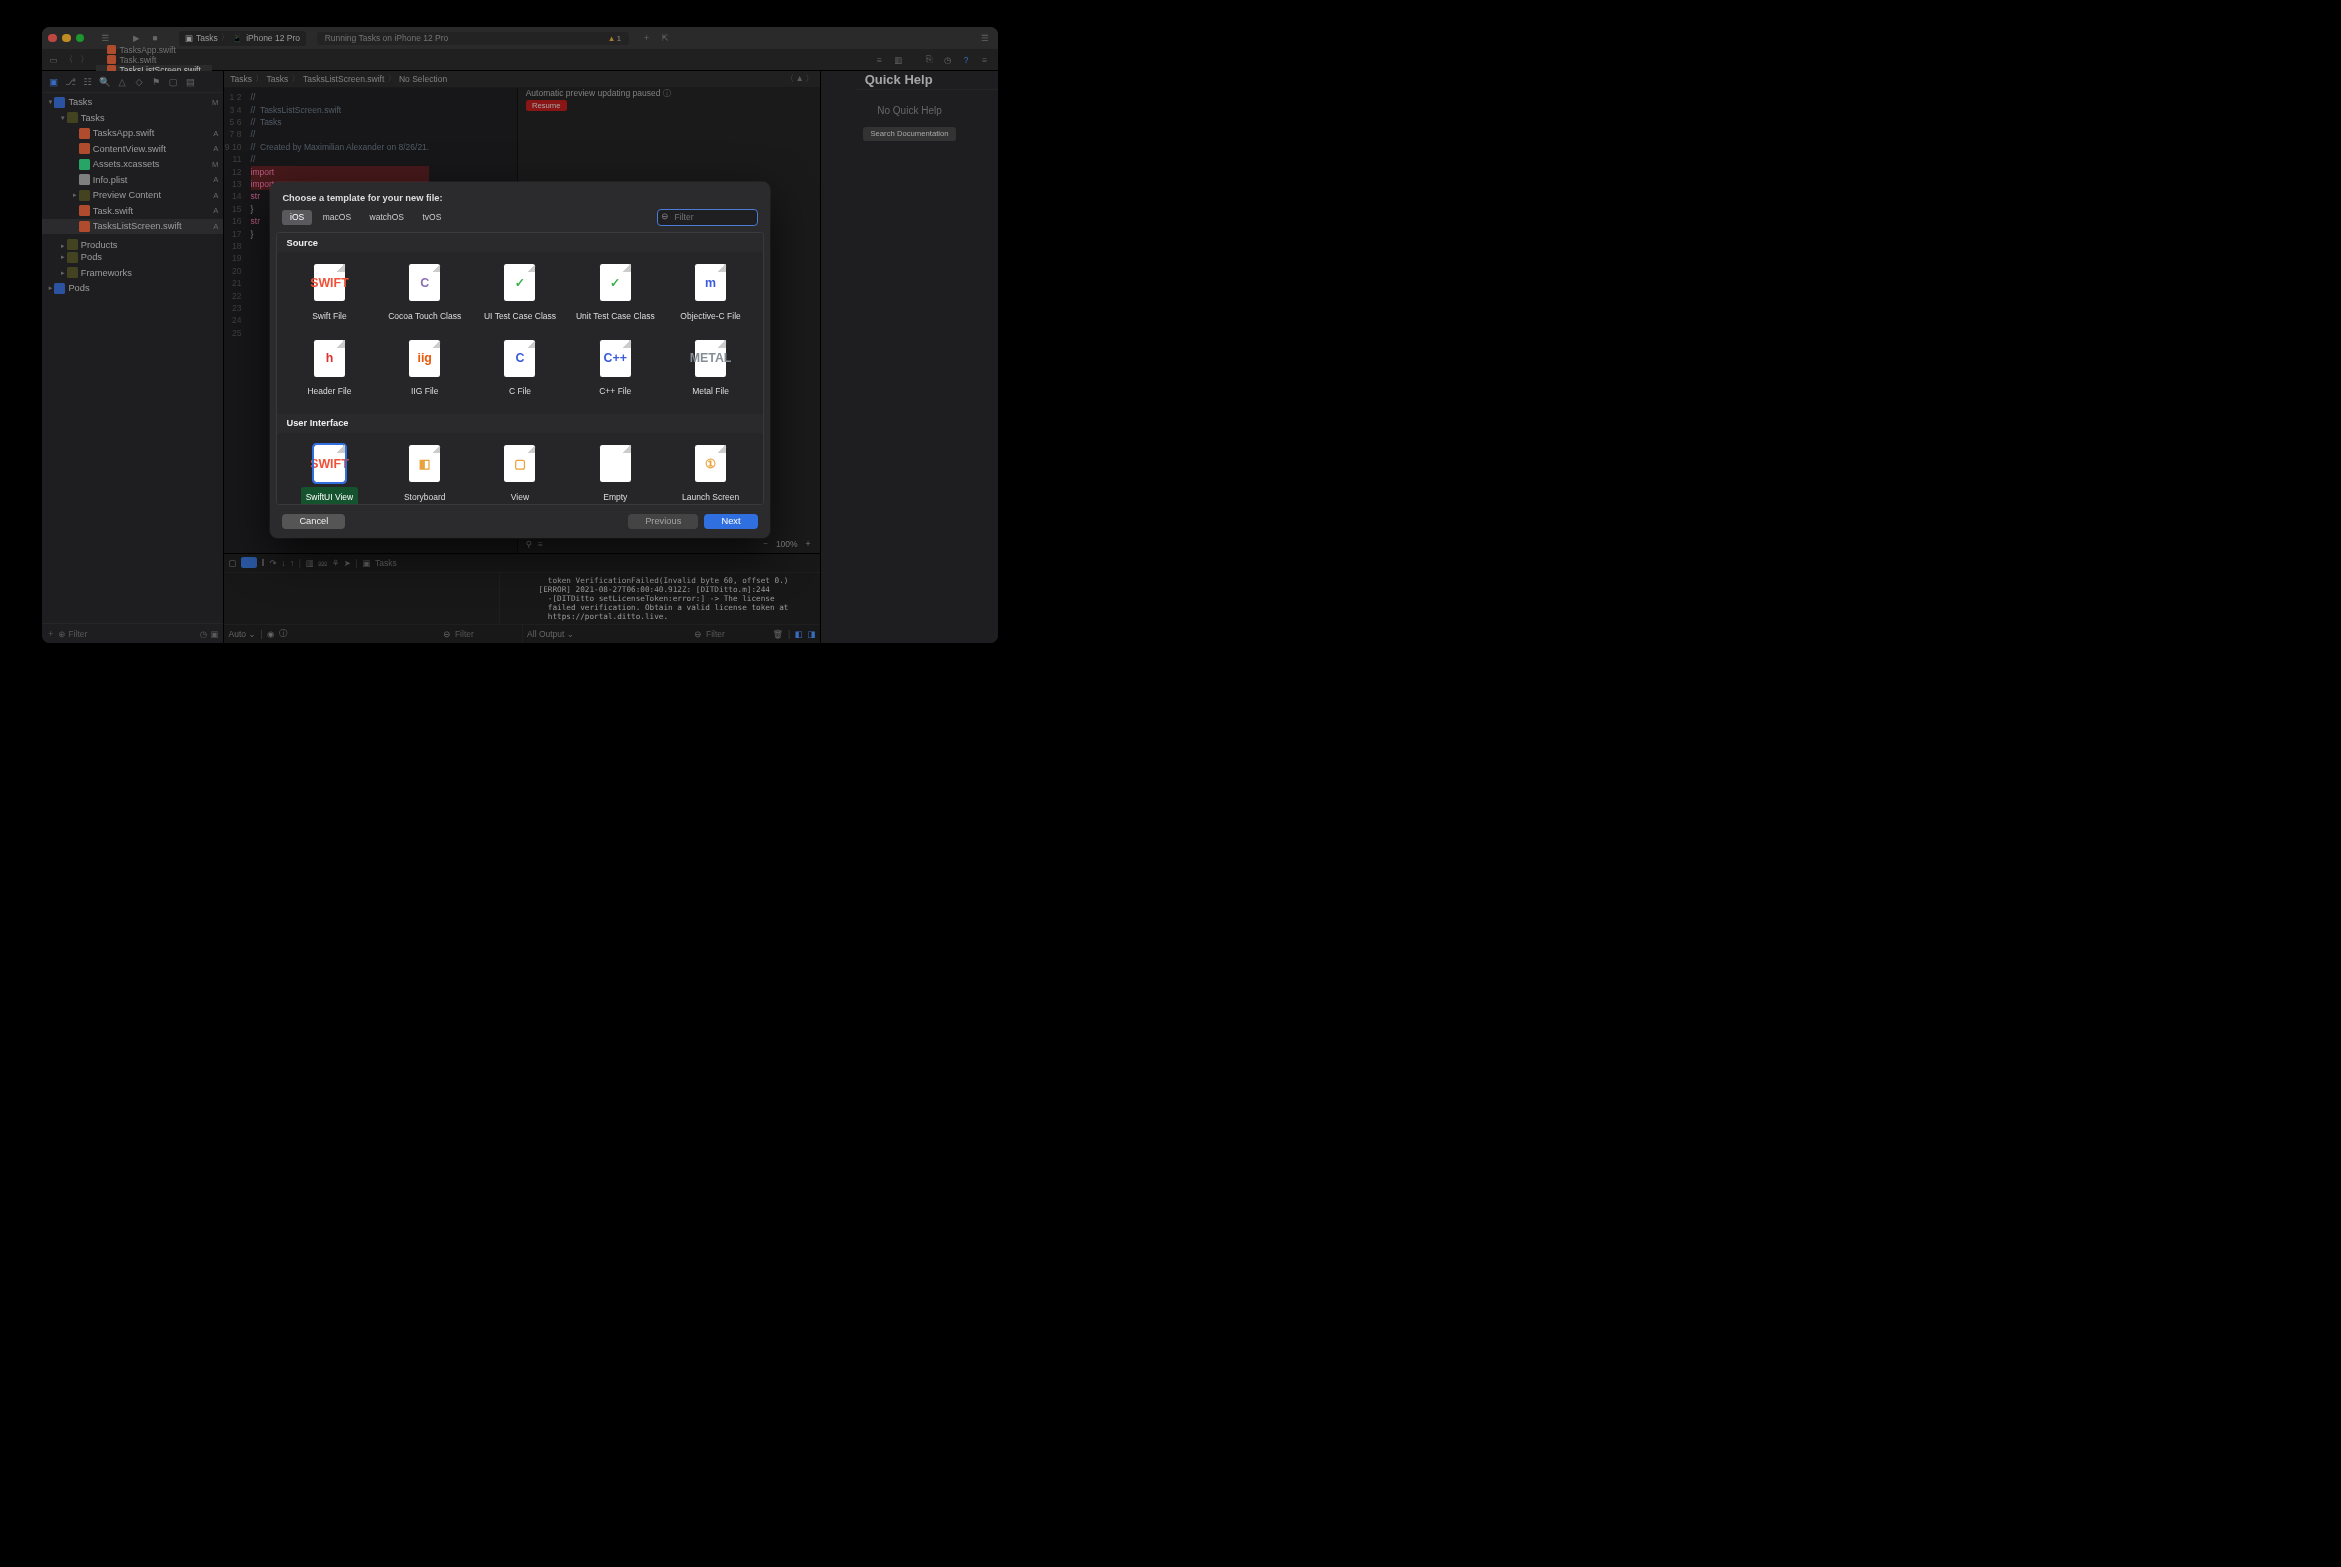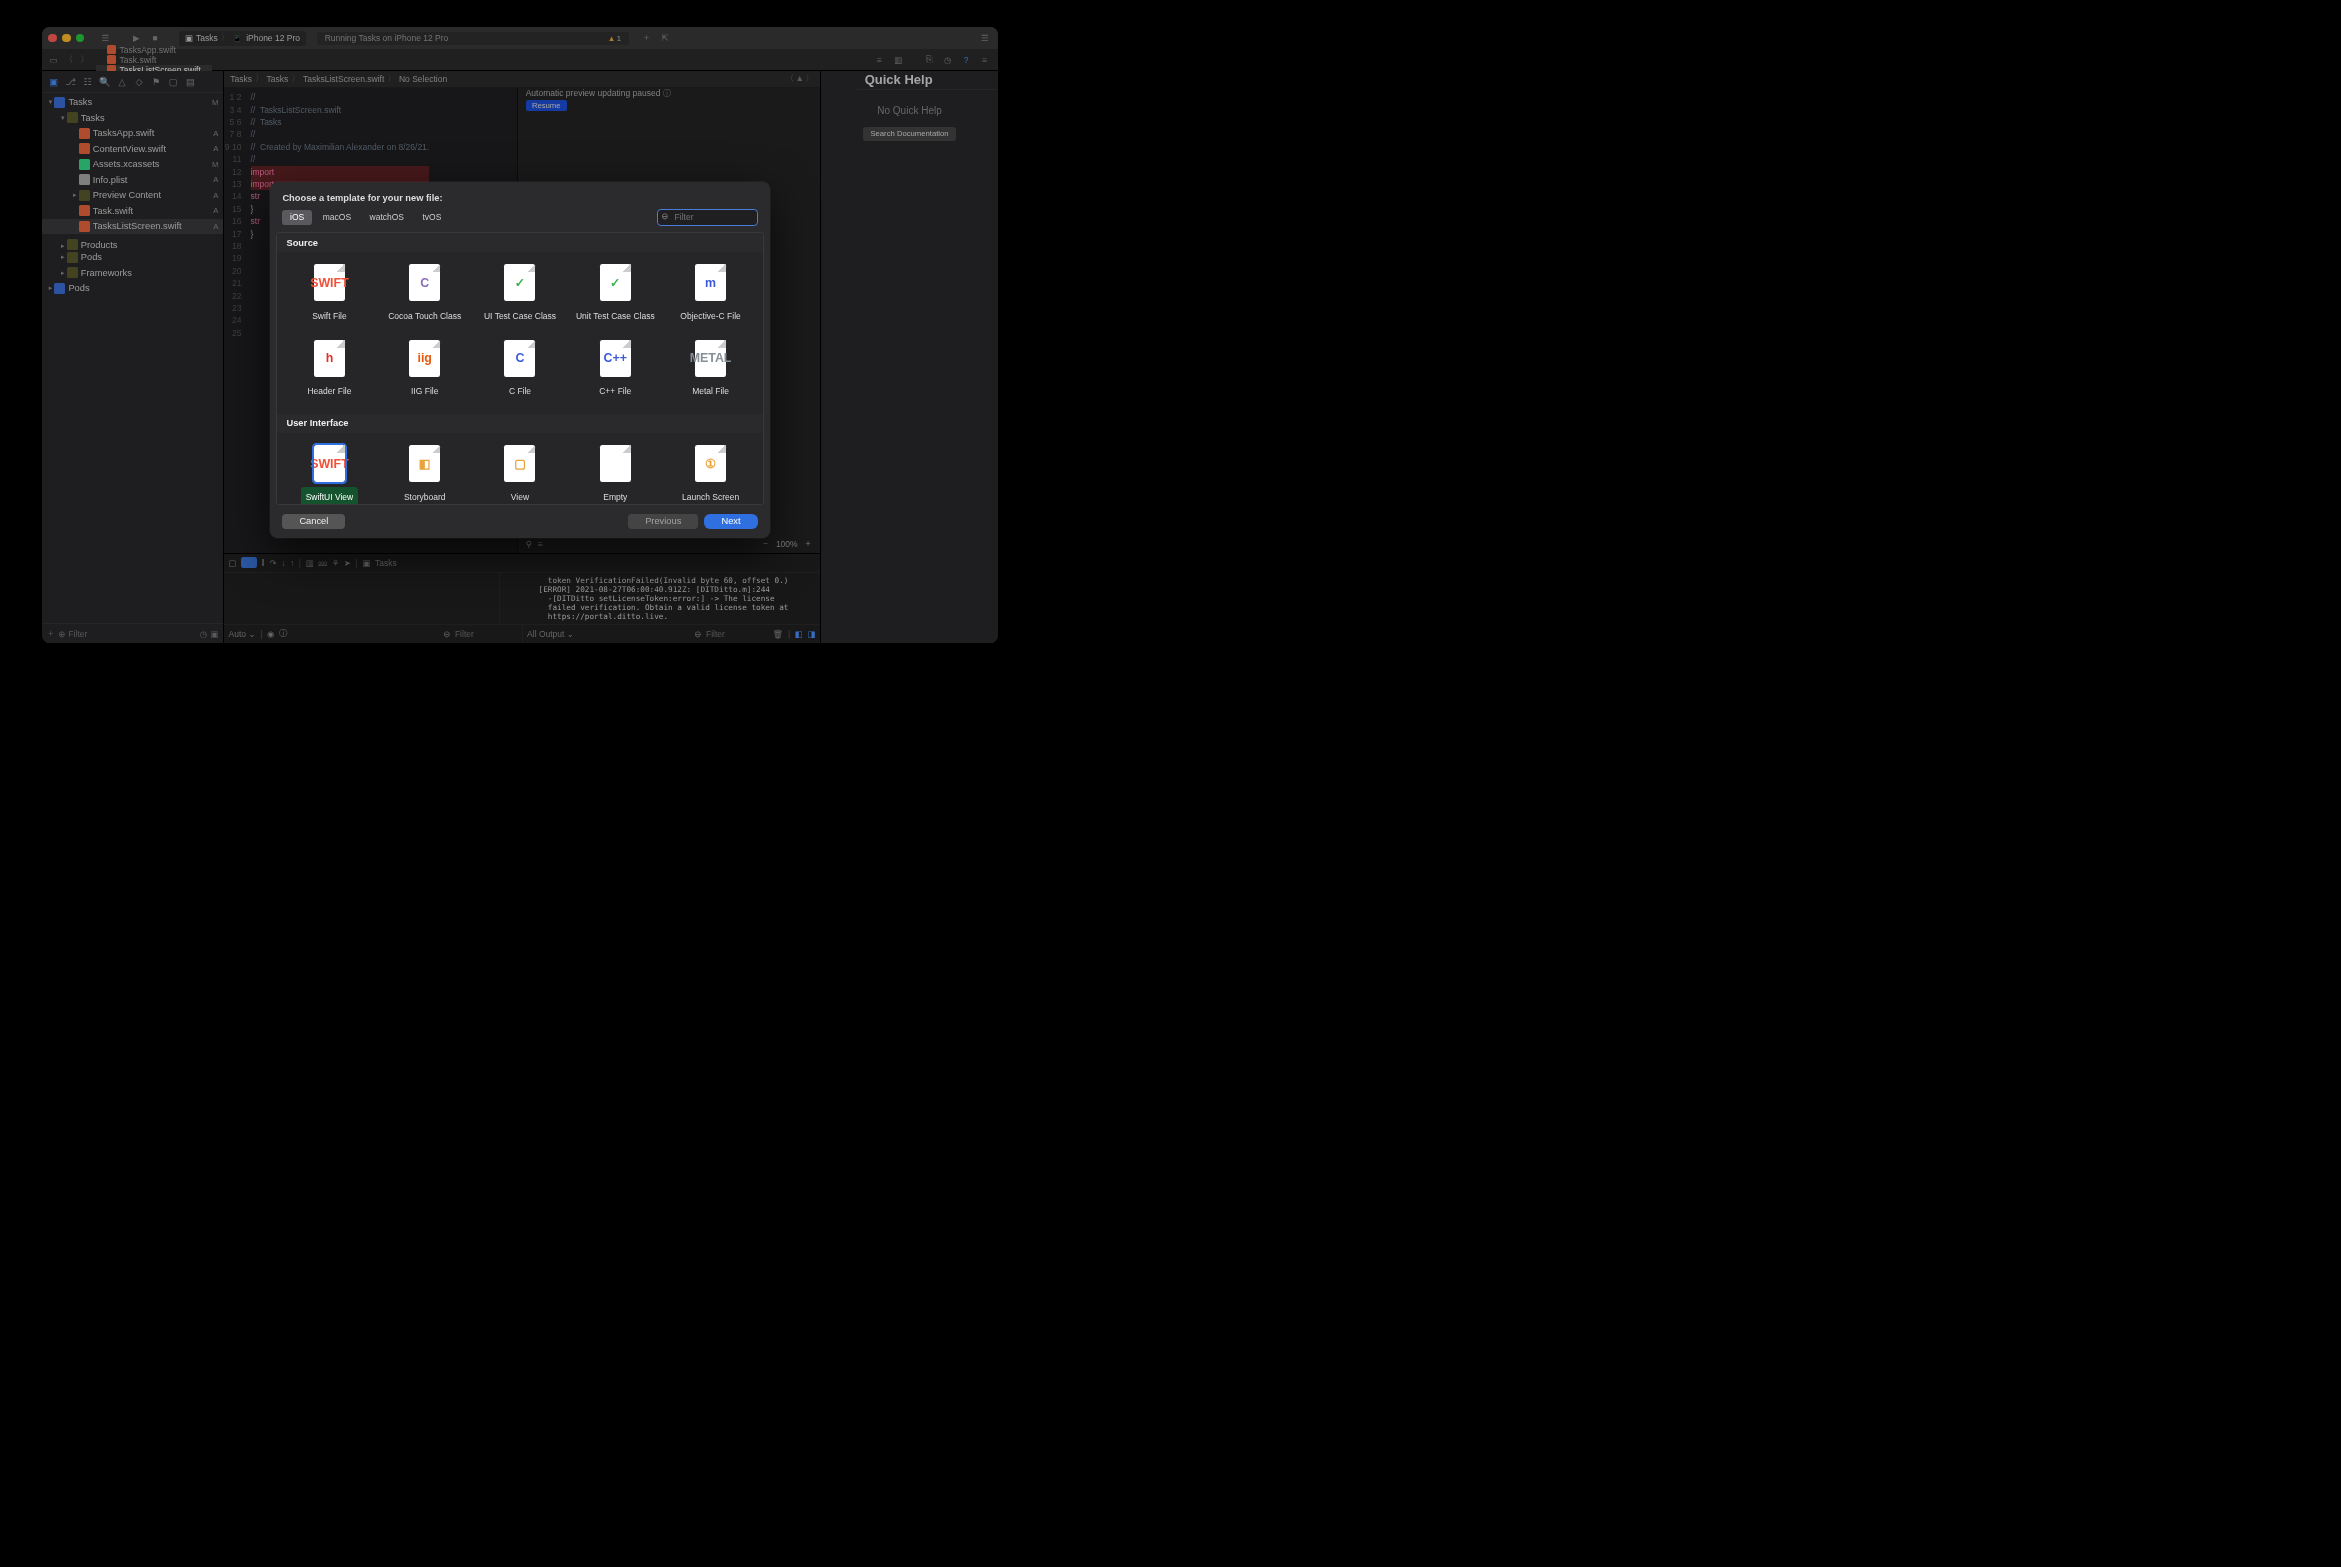--- a/index.html
+++ b/index.html
@@ -84,21 +84,21 @@
 .editsplit { flex:1; display:flex; min-height:0; }
 .code { flex: 0 0 293px; background:#1f1f22; display:flex; font-family: "SF Mono", Menlo, monospace; font-size:8.5px; position:relative; }
 .gutter { width:22px; background:#1f1f22; color:#555; text-align:right; padding:3.1px 4.6px 0 0; line-height:12.4px; user-select:none; }
 .codelines { padding:3.1px 0 0 4.6px; color:#bbb; line-height:12.4px; white-space:pre; }
 .codelines .cm { color:#6c7986; }
 .codelines .kw { color:#ff7ab2; }
 .codelines .err { background: rgba(220,40,40,0.35); }
 
 .preview { flex:1; background:#232325; display:flex; flex-direction:column; border-left:0.8px solid #111; }
 .prev-top { height:20px; display:flex; align-items:flex-start; padding:0 7.7px; font-size:8.5px; color:#aaa; justify-content:space-between; border-bottom:0.8px solid #222;flex-direction:column; }
-.resume { background:#1d4ed8; border-radius:2.3px; padding:0.8px 6.2px; font-size:7.7px; color:#ddd; }
+.resume { background:#b91c1c; border-radius:2.3px; padding:0.8px 6.2px; font-size:7.7px; color:#ddd; }
 .prev-body { flex:1; }
 .prev-bot { height:20px; display:flex; align-items:center; justify-content:flex-end; padding:0 7.7px; font-size:8.5px; color:#aaa; gap:6.2px; border-top:0.8px solid #222; }
 
 
 .debug { height:90px; border-top:0.8px solid #000; display:flex; flex-direction:column; background:#202022; }
 .debug-tb { height:18.6px; display:flex; align-items:center; padding:0 4.6px; gap:4.6px; color:#888; font-size:8.5px; border-bottom:0.8px solid #2a2a2a; }
 .debug-tb .pill { background:#3a76d8; width:15.5px; height:11px; border-radius:2.3px; }
 .debug-split { flex:1; display:flex; }
 .dbg-left { flex:1; border-right:0.8px solid #2a2a2a; }
 .dbg-right { flex:1; font-family:"SF Mono",Menlo,monospace; font-size:7.7px; color:#ccc; padding:3.1px 6.2px; white-space:pre-wrap; overflow:hidden;margin-left:32px; }
@@ -142,21 +142,21 @@
 .tmpl { display:flex; flex-direction:column; align-items:center; gap:4.6px; padding:4.6px; border-radius:4.6px; cursor:pointer; }
 .tmpl.sel .ticon { outline: 2.3px solid #2f6fe0; outline-offset:-0.8px; }
 .tmpl.sel .tlabel { background:#14532d; color:#fff; border-radius:3.1px; padding:0.8px 4.6px; }
 .ticon { width:31px; height:37px; background:#fff; border-radius:2.3px; position:relative; display:flex; align-items:center; justify-content:center; font-size:7px; color:#333; }
 .ticon::before { content:""; position:absolute; top:0; right:0; width:7.7px; height:7.7px; background:linear-gradient(135deg, transparent 50%, #ccc 50%); }
 .tlabel { font-size:8.5px; color:#ddd; text-align:center; line-height:1.2; height:20px; display:flex; align-items:center; }
 .ticon .mk { font-size:12.4px; font-weight:600; }
 
 .modal-buttons { display:flex; padding: 9.3px 12.4px; gap:6.2px; }
 .mbtn { padding: 2.3px 17px; border-radius:3.9px; font-size:9.3px; background:#555; color:#eee; cursor:pointer; border:none; }
-.mbtn.primary { background:#2f6fe0; color:#fff;border-radius:6px; }
+.mbtn.primary { background:#2f6fe0; color:#fff; }
 .mbtn.dis { opacity:0.6; }
 .modal-buttons .spacer { flex:1; }
 
 .modal-content::-webkit-scrollbar { width:11px; }
 .modal-content::-webkit-scrollbar-thumb { background:#555; border-radius:5.4px; border:2.3px solid #262628; }
 
 </style>
 </head>
 <body>
 

